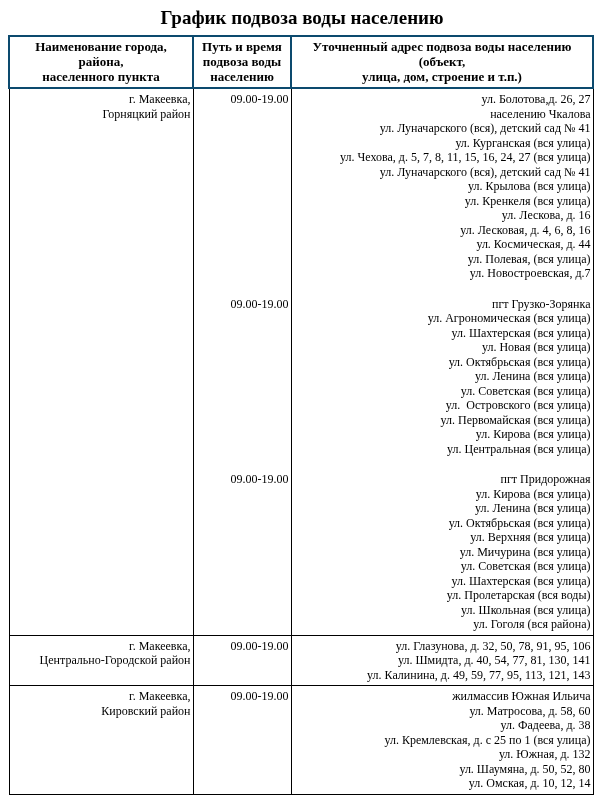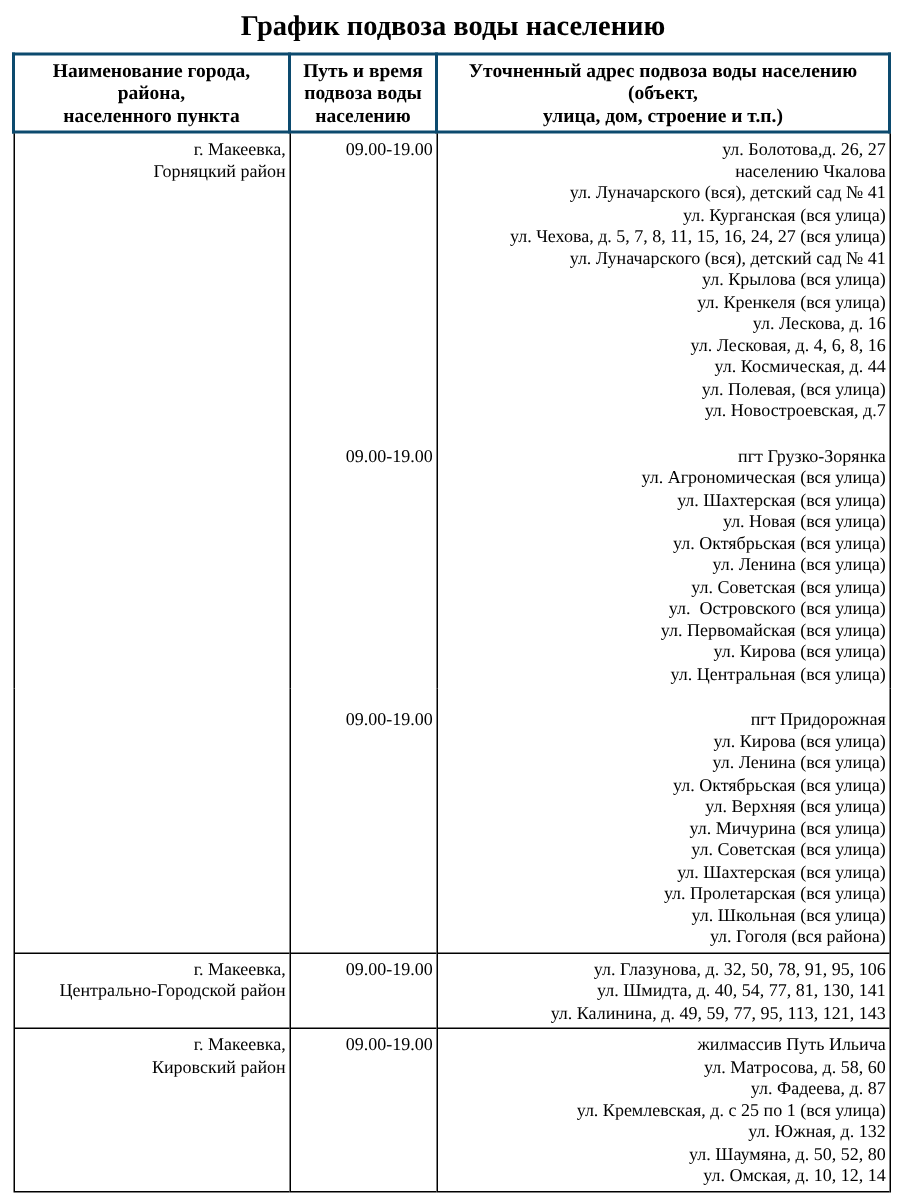--- a/index.html
+++ b/index.html
@@ -125,21 +125,21 @@
           <td class="time gap">09.00-19.00</td>
           <td class="addr gap">
             <div>пгт Придорожная</div>
             <div>ул. Кирова (вся улица)</div>
             <div>ул. Ленина (вся улица)</div>
             <div>ул. Октябрьская (вся улица)</div>
             <div>ул. Верхняя (вся улица)</div>
             <div>ул. Мичурина (вся улица)</div>
             <div>ул. Советская (вся улица)</div>
             <div>ул. Шахтерская (вся улица)</div>
-            <div>ул. Пролетарская (вся улица)</div>
+            <div>ул. Пролетарская (вся воды)</div>
             <div>ул. Школьная (вся улица)</div>
             <div>ул. Гоголя (вся района)</div>
           </td>
         </tr>
       </tbody>
       <tbody>
         <tr>
           <td class="loc" rowspan="1">г. Макеевка,
 Центрально-Городской район</td>
           <td class="time">09.00-19.00</td>
@@ -149,23 +149,23 @@
             <div>ул. Калинина, д. 49, 59, 77, 95, 113, 121, 143</div>
           </td>
         </tr>
       </tbody>
       <tbody>
         <tr>
           <td class="loc" rowspan="1">г. Макеевка,
 Кировский район</td>
           <td class="time">09.00-19.00</td>
           <td class="addr">
-            <div>жилмассив Путь Ильича</div>
+            <div>жилмассив Южная Ильича</div>
             <div>ул. Матросова, д. 58, 60</div>
-            <div>ул. Фадеева, д. 87</div>
+            <div>ул. Фадеева, д. 38</div>
             <div>ул. Кремлевская, д. с 25 по 1 (вся улица)</div>
             <div>ул. Южная, д. 132</div>
             <div>ул. Шаумяна, д. 50, 52, 80</div>
             <div>ул. Омская, д. 10, 12, 14</div>
           </td>
         </tr>
       </tbody>
     </table>
 </div>
 

